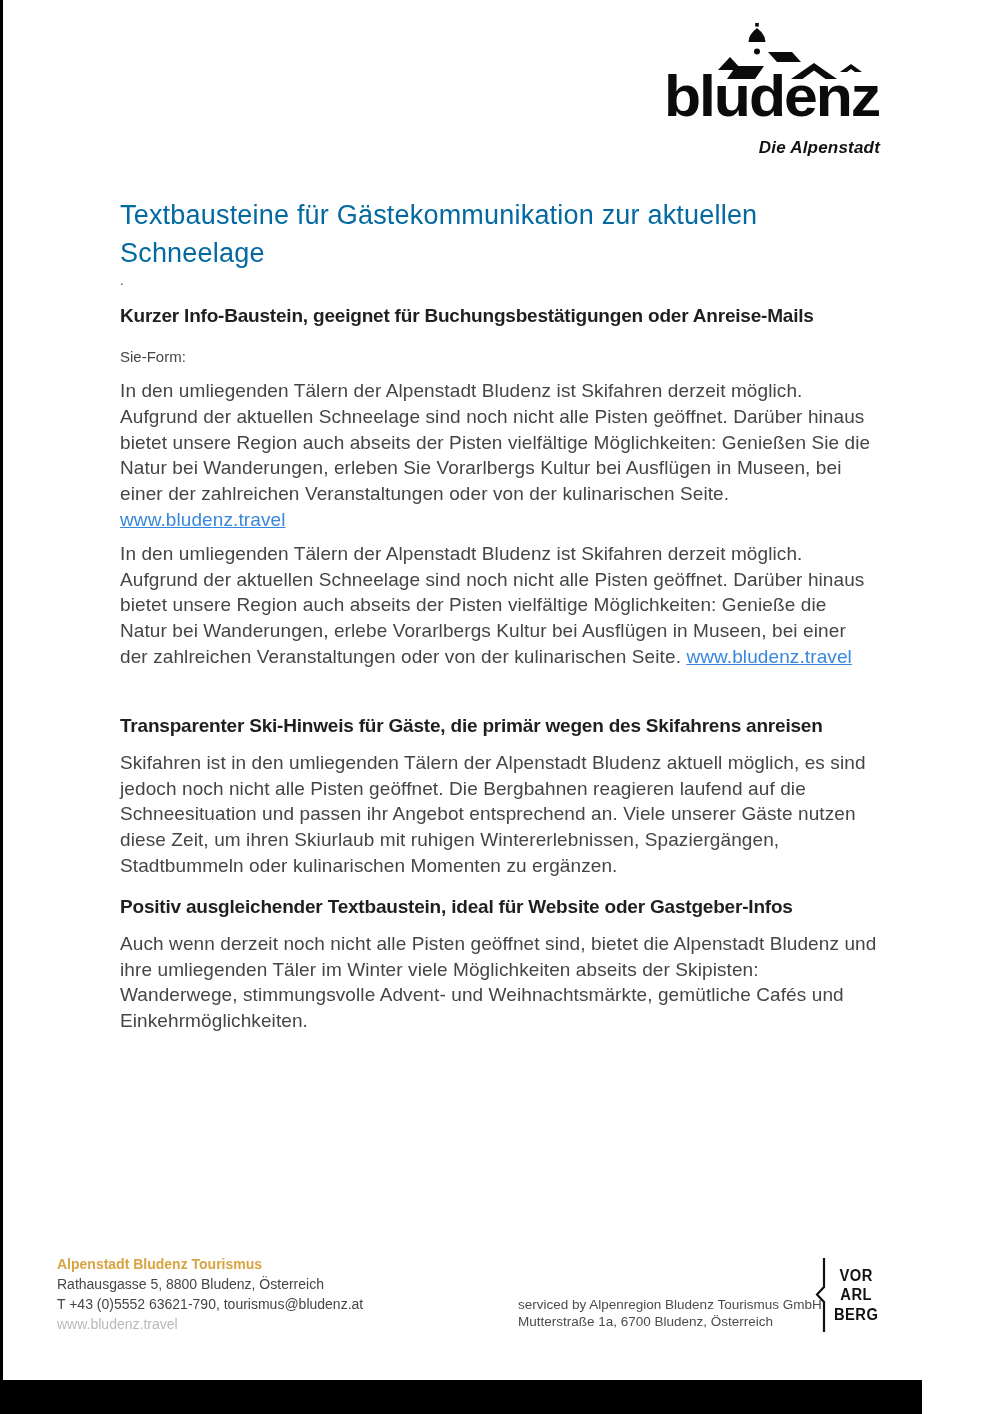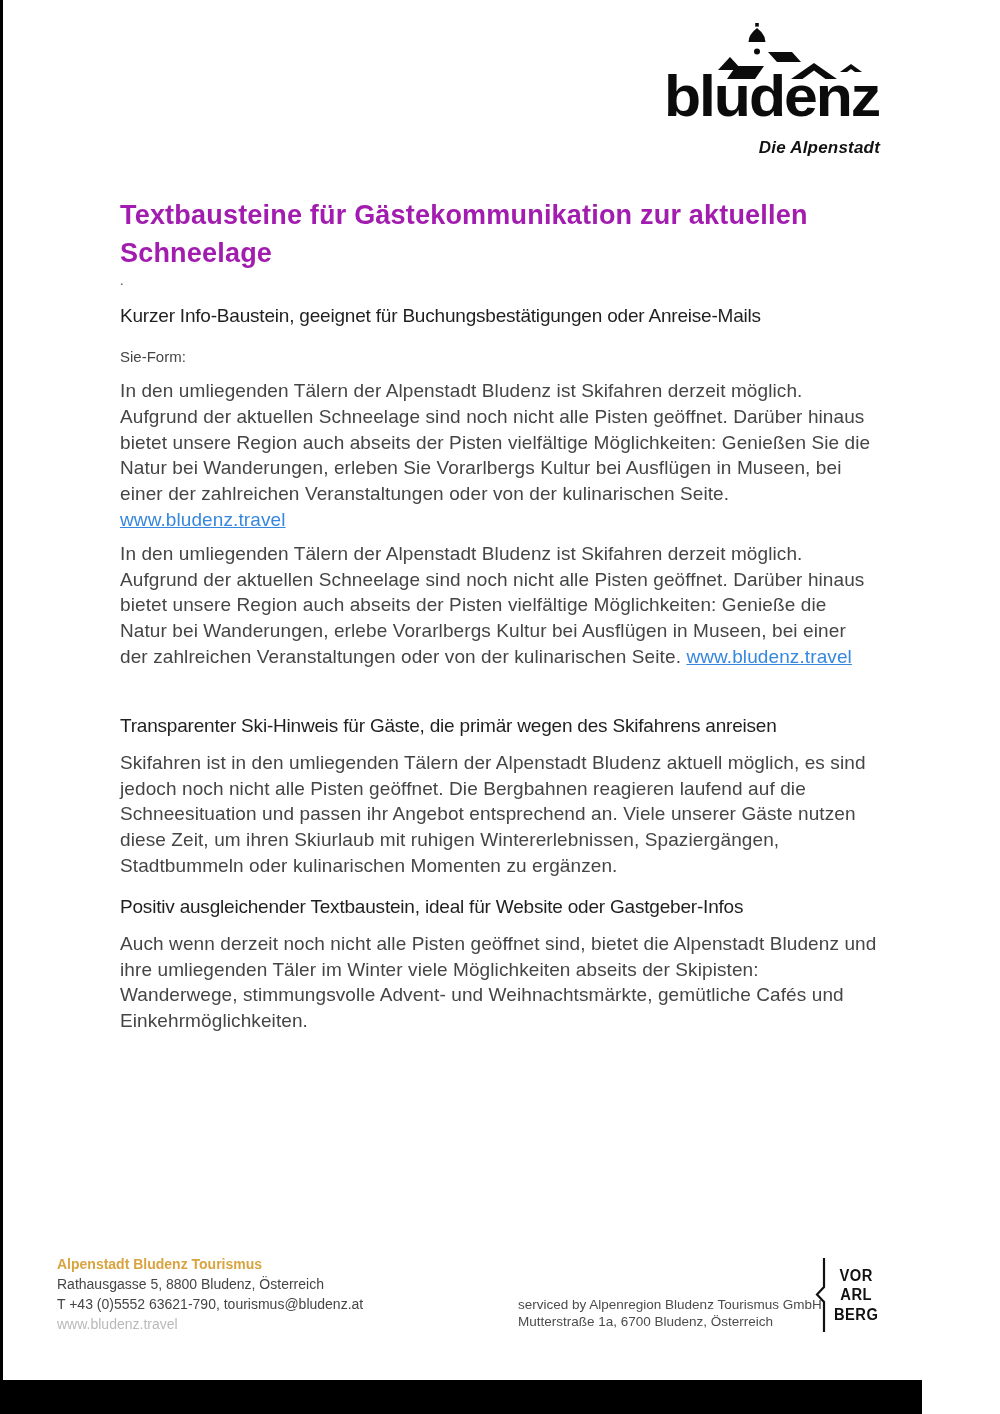--- a/index.html
+++ b/index.html
@@ -32,30 +32,30 @@
     color: #121212; letter-spacing: 0.2px;
   }
 
   
   .content {
     position: absolute; left: 120px; top: 196px; width: 758px;
     color: #454545;
   }
   .doc-title {
     margin: 0;
-    font-size: 27px; line-height: 38px; font-weight: 700;
+    font-size: 27px; line-height: 38px; font-weight: 400;
     letter-spacing: 0.2px;
-    color: #a21caf;
+    color: #0369a1;
   }
   .title-mark {
     margin-top: 2px; font-size: 13px; line-height: 14px; color: #3d3d3d;
   }
   .section-heading {
     margin: 0; margin-top: 16px;
-    font-size: 19px; line-height: 24px; font-weight: 400;
+    font-size: 19px; line-height: 24px; font-weight: 700;
     color: #1f1f1f; letter-spacing: -0.2px;
   }
   .section-heading.gap-lg { margin-top: 44px; }
   .section-heading.gap-md { }
   .form-label {
     margin: 0; margin-top: 16px;
     font-size: 15px; line-height: 26px; color: #454545;
   }
   .body-par {
     margin: 0; margin-top: 8px;

